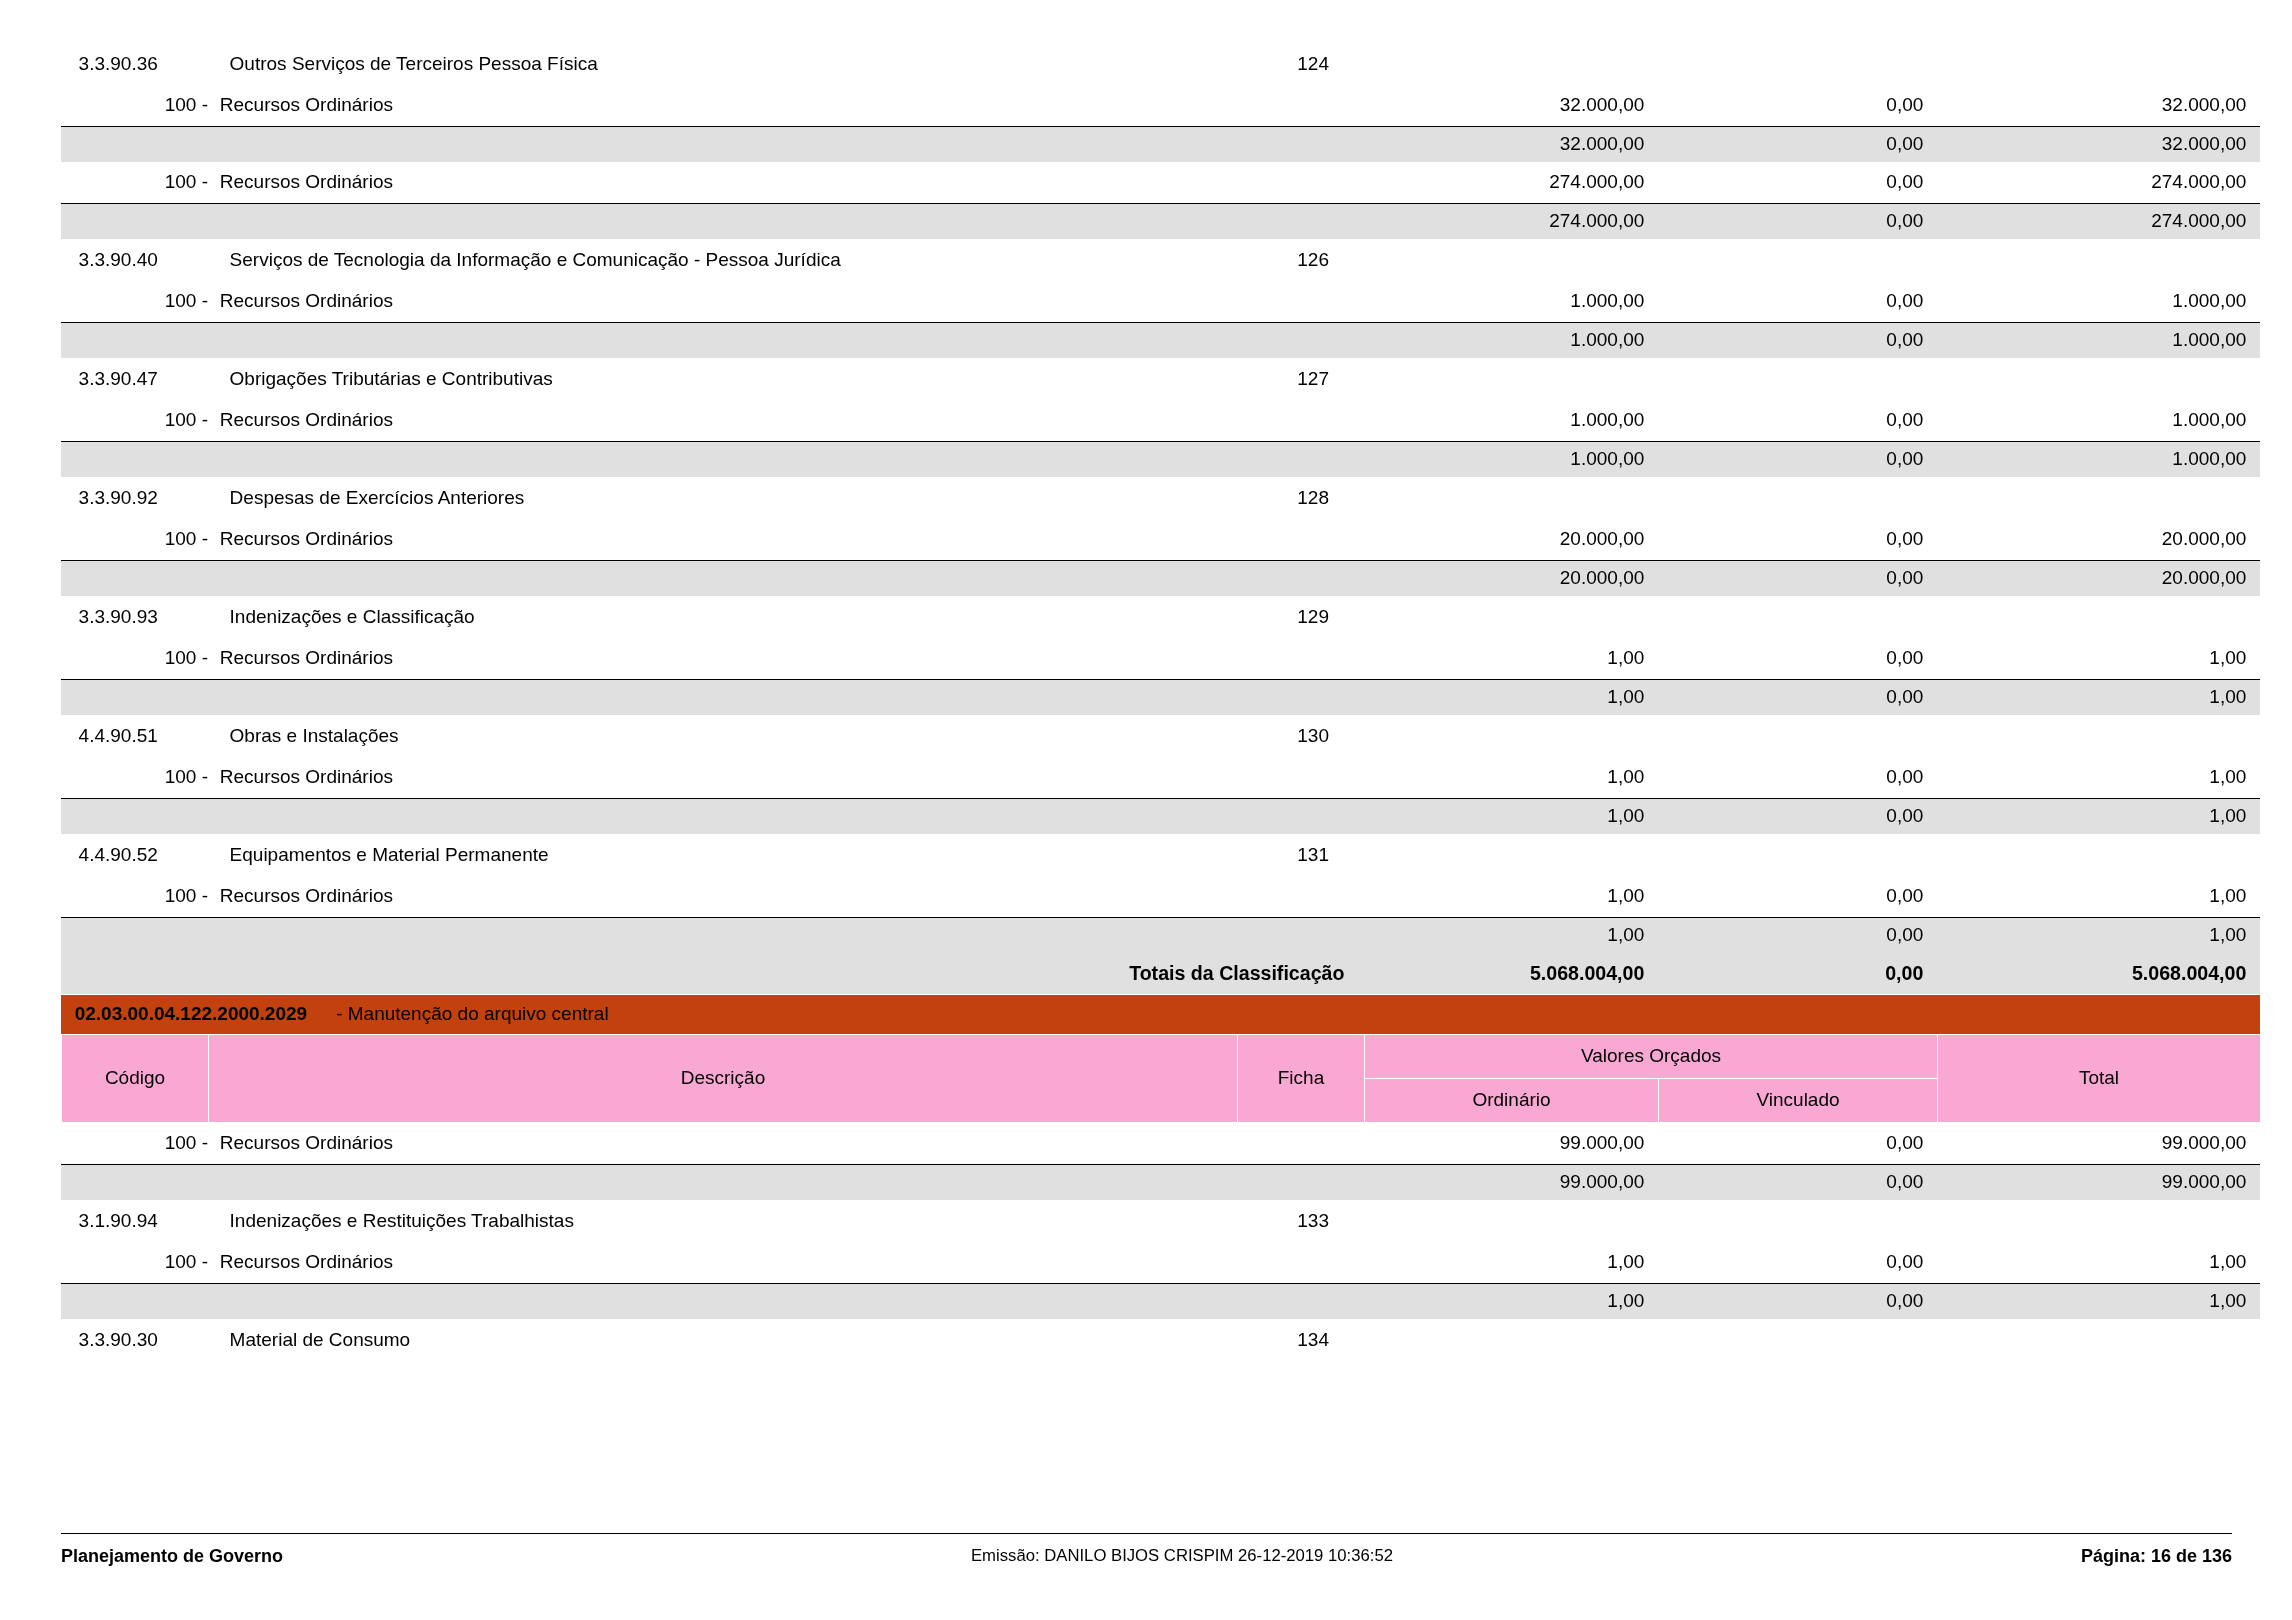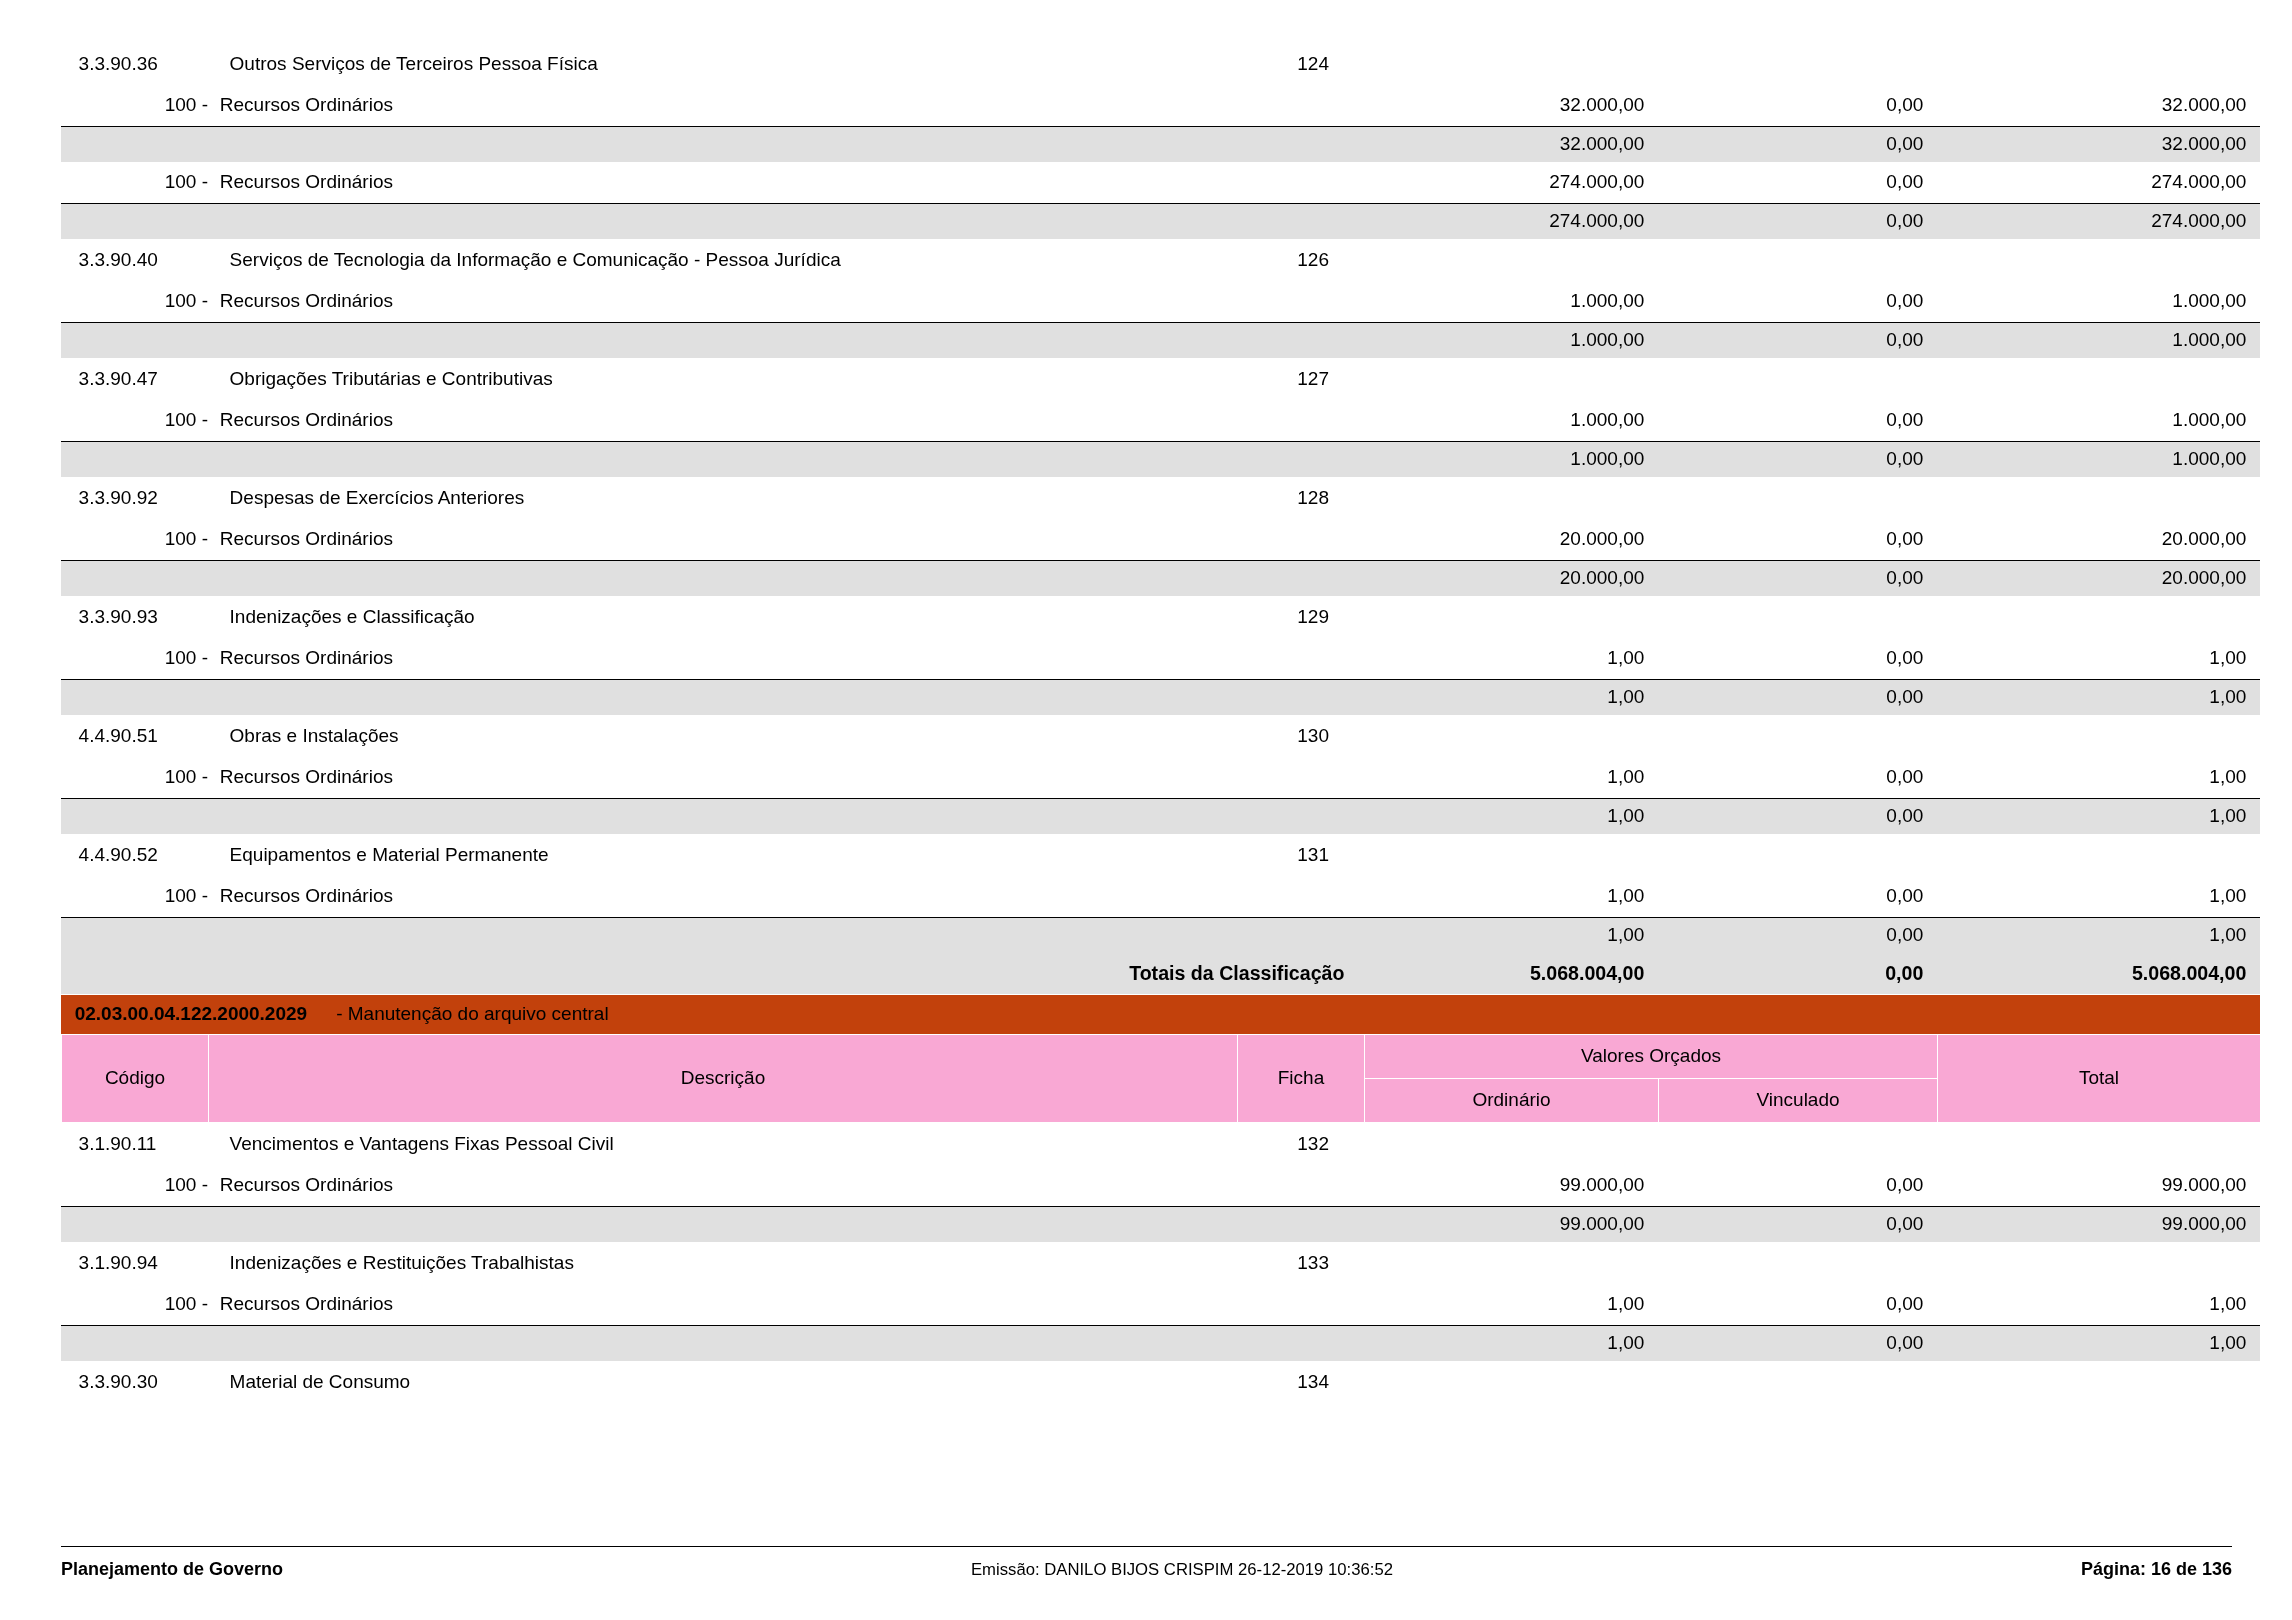--- a/index.html
+++ b/index.html
@@ -120,26 +120,26 @@
     font-size: 19px;
   }
   .hdr-h1 { height: 43px; }
   .hdr-h2 { height: 43px; }
 
   
   .footer {
     position: absolute;
     left: 61px;
     right: 61px;
-    bottom: 40px;
+    bottom: 53px;
     border-top: 1.6px solid #000000;
     padding-top: 11.8px;
     display: flex;
     justify-content: space-between;
-    align-items: flex-end;
+    align-items: flex-start;
     font-size: 17.6px;
   }
   .footer .left { font-weight: bold; font-size: 18px; }
   .footer .center { font-size: 16.7px; }
   .footer .right { font-weight: bold; font-size: 18px; }
 </style>
 </head>
 <body>
 
 <div class="page">
@@ -392,28 +392,20 @@
     <colgroup>
       <col class="c-code">
         <col class="c-desc">
         <col class="c-ficha">
         <col class="c-ord">
         <col class="c-vinc">
         <col class="c-tot">
     </colgroup>
     <tbody>
 
-      <tr class="row-item">
-        <td class="code-cell">3.1.90.11</td>
-        <td class="desc-cell">Vencimentos e Vantagens Fixas  Pessoal Civil</td>
-        <td class="ficha-cell">132</td>
-        <td></td>
-          <td></td>
-          <td></td>
-      </tr>
       <tr class="row-src">
         <td class="src-code">100 -</td>
         <td class="src-label">Recursos Ordinários</td>
         <td></td>
         <td class="num">99.000,00</td>
         <td class="num">0,00</td>
         <td class="num">99.000,00</td>
       </tr>
       <tr class="row-sub sub-row rule-top">
         <td></td>

